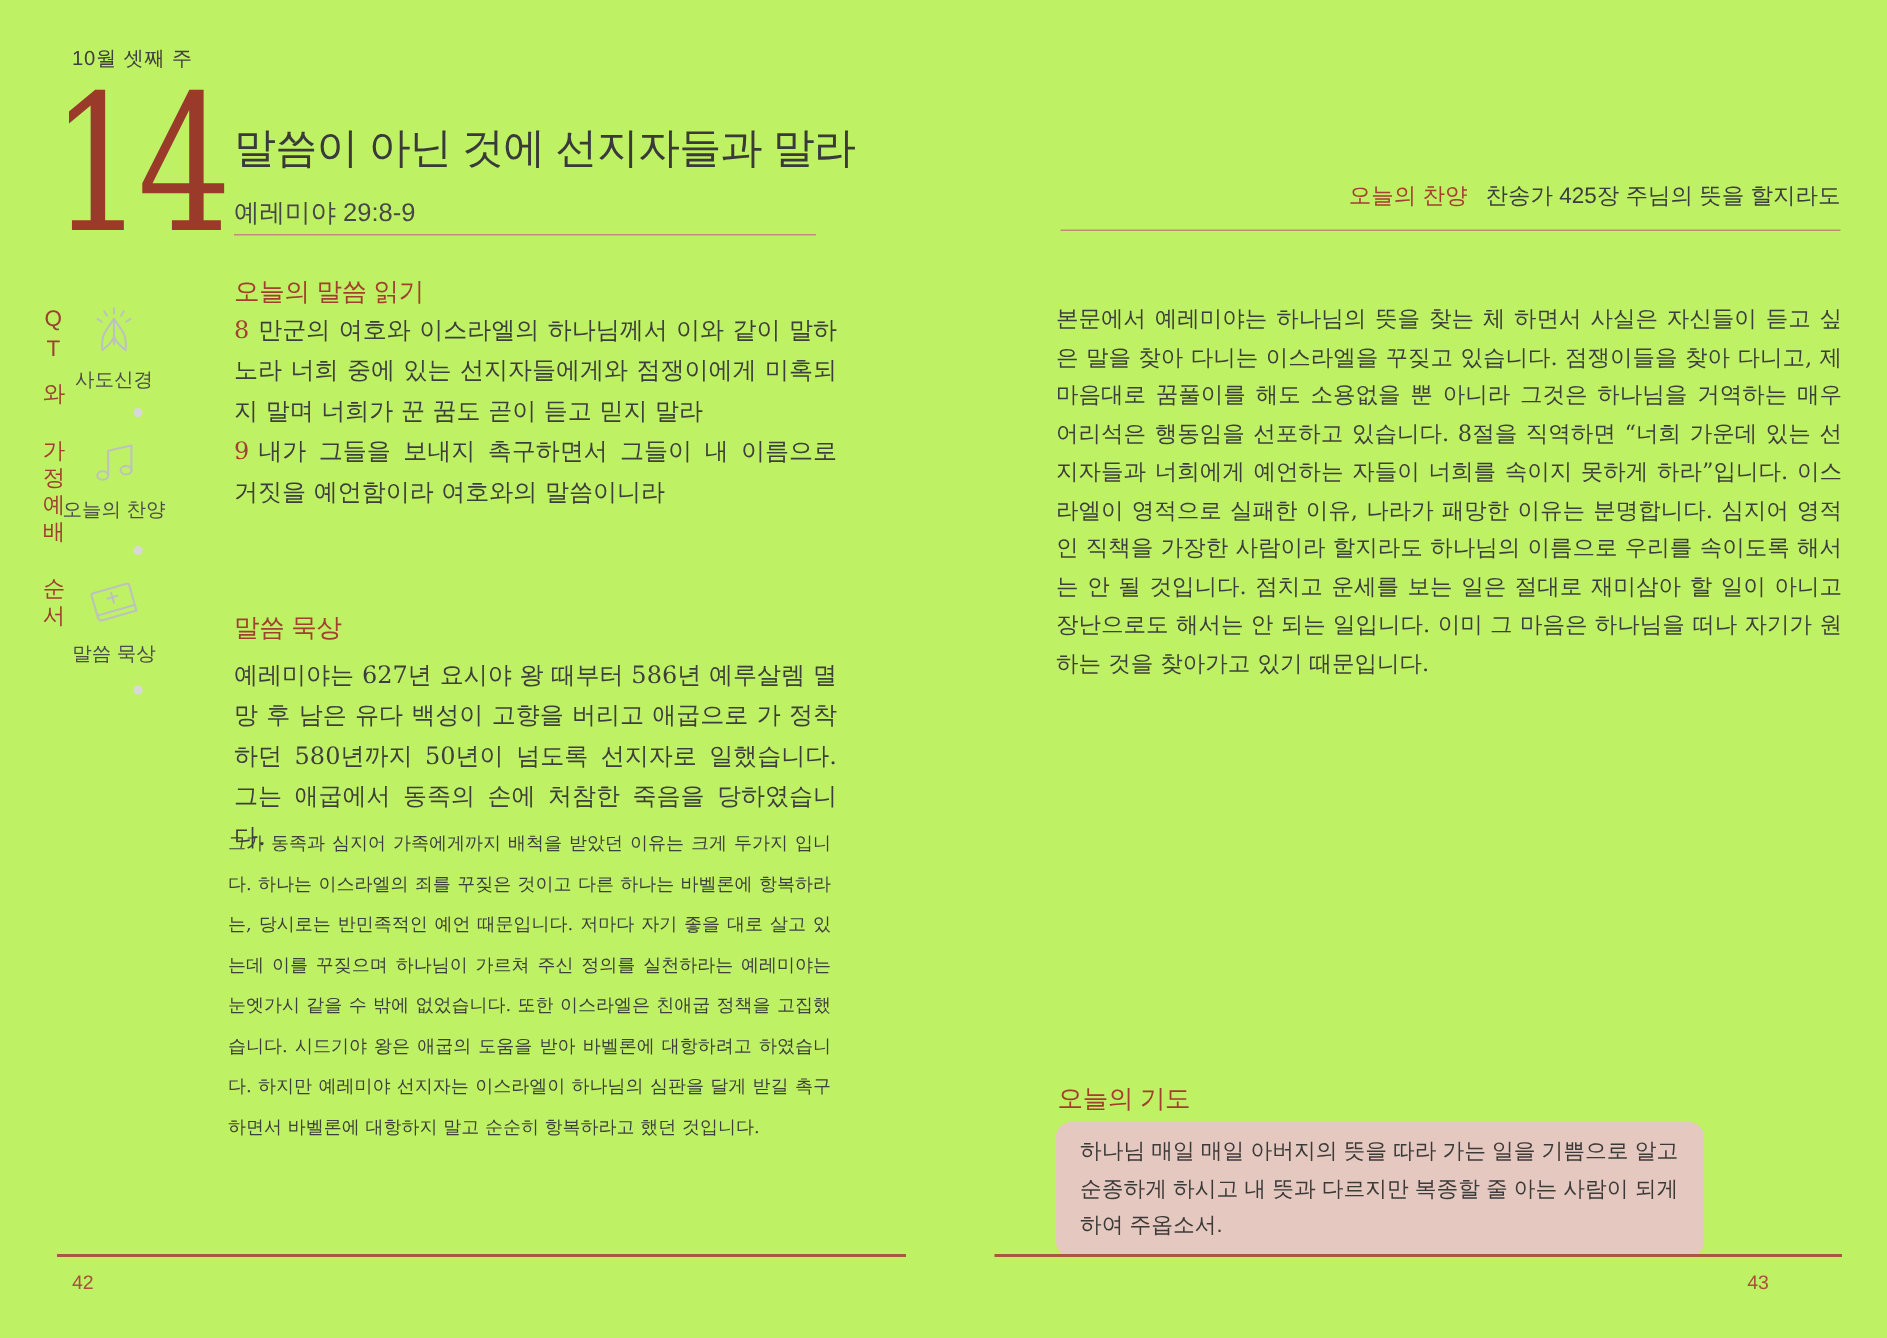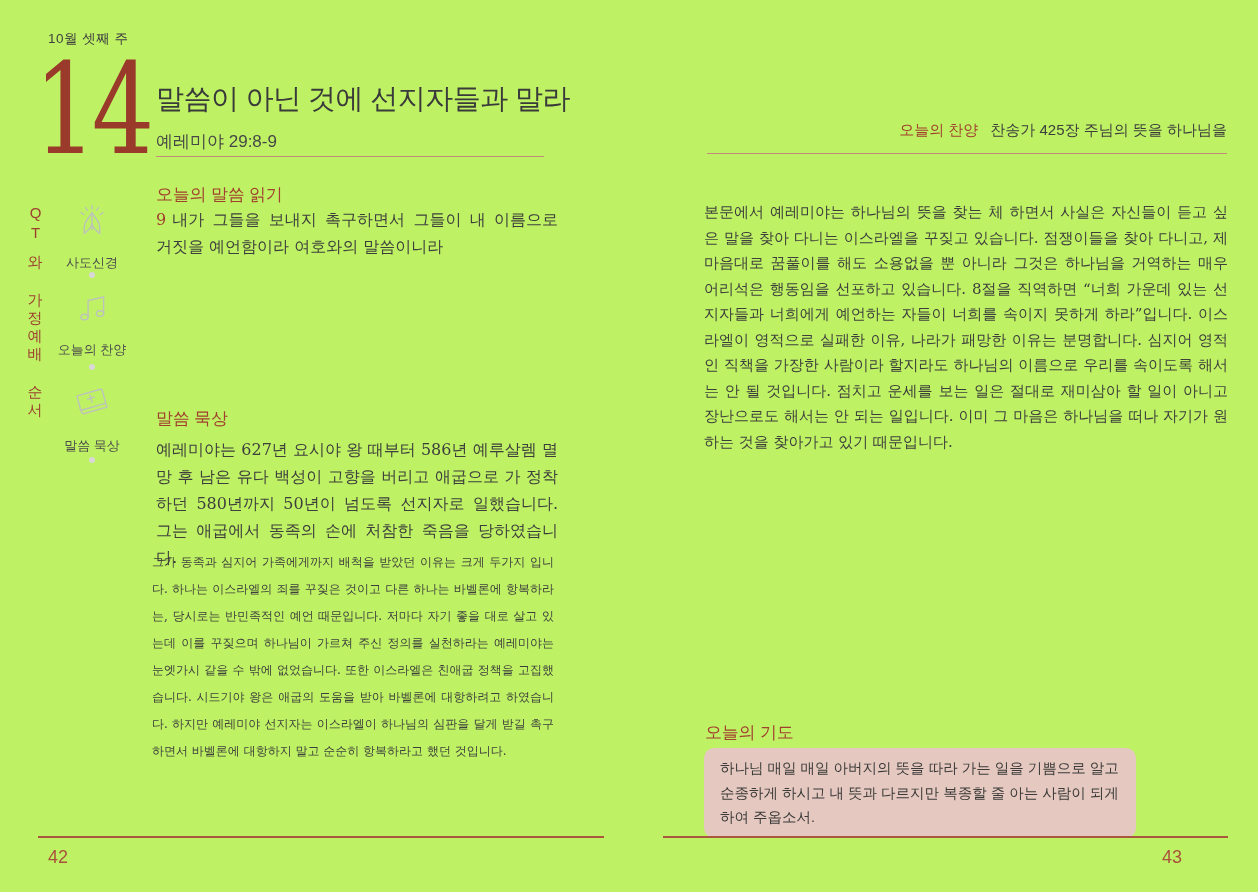--- a/index.html
+++ b/index.html
@@ -21,21 +21,21 @@
   .title-rule{left:156px;top:156px;width:388px;}
   .praise-rule{left:707px;top:153px;width:520px;}
   .praise{position:absolute;left:705px;top:121px;width:522px;text-align:right;font-size:15px;white-space:nowrap;}
   .praise-label{color:#a2402f;margin-right:12px;}
   .praise-value{color:#3d3d3d;}
   .vertical-title{
     position:absolute;left:25px;top:204px;height:345px;
     writing-mode:vertical-rl;text-orientation:upright;white-space:pre;
     font-size:15px;letter-spacing:3px;color:#9c4130;
   }
-  .step{position:absolute;left:52px;width:80px;display:flex;flex-direction:column;align-items:center;gap:17px;}
+  .step{position:absolute;left:36px;width:80px;display:flex;flex-direction:column;align-items:center;gap:7px;}
   .step-label{font-size:13px;color:#4c4c4c;white-space:nowrap;}
   .step-dot{position:absolute;left:89px;width:6px;height:6px;border-radius:50%;background:#d8d8d8;}
   .icon svg{display:block;}
   .sec-heading{position:absolute;margin:0;font-size:17px;font-weight:500;color:#a2402f;letter-spacing:-.2px;}
   .serif-body{
     font-family:"DejaVu Serif","Liberation Serif",serif;
     text-align:justify;color:#3e3e3c;
   }
   .verses{position:absolute;left:156px;top:206px;width:402px;font-size:16px;line-height:27px;}
   .verse{margin:0;}
@@ -44,40 +44,40 @@
   .med-p2{position:absolute;left:152px;top:549px;width:402px;font-size:12px;line-height:27px;margin:0;}
   .commentary{position:absolute;left:704px;top:200px;width:524px;font-size:15px;line-height:25.5px;margin:0;}
   .prayer-box{
     position:absolute;left:704px;top:748px;width:432px;box-sizing:border-box;
     background:#e5c9c0;border-radius:10px;padding:8px 16px;
     font-size:14.5px;line-height:24.5px;color:#3b3a38;
   }
   .footer-rule{position:absolute;top:836px;height:2px;background:#a9573e;}
   .footer-rule-left{left:38px;width:566px;}
   .footer-rule-right{left:663px;width:565px;}
-  .page-num{position:absolute;top:847px;font-size:18px;color:#a8523c;}
+  .page-num{position:absolute;top:847px;font-size:13px;color:#a8523c;}
   .page-num-left{left:48px;}
   .page-num-right{left:1128px;width:88px;text-align:center;}
 </style>
 </head>
 <body>
 
 <div class="spread">
 
   <div class="week-label">10월 셋째 주</div>
   <div class="day-number">14</div>
 
   <div class="title-block">
     <h1 class="page-title">말씀이 아닌 것에 선지자들과 말라</h1>
     <div class="scripture">예레미야 29:8-9</div>
   </div>
   <div class="rule title-rule"></div>
 
   <div class="praise">
-    <span class="praise-label">오늘의 찬양</span><span class="praise-value">찬송가 425장 주님의 뜻을 하나님을</span>
+    <span class="praise-label">오늘의 찬양</span><span class="praise-value">찬송가 425장 주님의 뜻을 할지라도</span>
   </div>
   <div class="rule praise-rule"></div>
 
   <div class="vertical-title">QT와 가정예배 순서</div>
 
   <div class="step" style="top:203px">
     <span class="icon">
       <svg width="34" height="34" viewBox="0 0 34 34" fill="none" stroke="#bdc2bd" stroke-width="1.4" stroke-linecap="round" stroke-linejoin="round">
         <path d="M17 2.5v3.5"></path>
           <path d="M10.5 4.5l1.8 3"></path>
@@ -116,20 +116,21 @@
         </g>
       </svg>
     </span>
     <span class="step-label">말씀 묵상</span>
   </div>
   <div class="step-dot" style="top:457px"></div>
 
 
   <h2 class="sec-heading" style="left:156px;top:183px">오늘의 말씀 읽기</h2>
   <div class="verses serif-body">
+    <p class="verse"><span class="vnum">8</span><span>만군의 여호와 이스라엘의 하나님께서 이와 같이 말하노라 너희 중에 있는 선지자들에게와 점쟁이에게 미혹되지 말며 너희가 꾼 꿈도 곧이 듣고 믿지 말라</span></p>
     <p class="verse"><span class="vnum">9</span><span>내가 그들을 보내지 촉구하면서 그들이 내 이름으로 거짓을 예언함이라 여호와의 말씀이니라</span></p>
   </div>
 
   <h2 class="sec-heading" style="left:156px;top:407px">말씀 묵상</h2>
   <p class="med-p1 serif-body">예레미야는 627년 요시야 왕 때부터 586년 예루살렘 멸망 후 남은 유다 백성이 고향을 버리고 애굽으로 가 정착하던 580년까지 50년이 넘도록 선지자로 일했습니다. 그는 애굽에서 동족의 손에 처참한 죽음을 당하였습니다.</p>
   <p class="med-p2 serif-body">그가 동족과 심지어 가족에게까지 배척을 받았던 이유는 크게 두가지 입니다. 하나는 이스라엘의 죄를 꾸짖은 것이고 다른 하나는 바벨론에 항복하라는, 당시로는 반민족적인 예언 때문입니다. 저마다 자기 좋을 대로 살고 있는데 이를 꾸짖으며 하나님이 가르쳐 주신 정의를 실천하라는 예레미야는 눈엣가시 같을 수 밖에 없었습니다. 또한 이스라엘은 친애굽 정책을 고집했습니다. 시드기야 왕은 애굽의 도움을 받아 바벨론에 대항하려고 하였습니다. 하지만 예레미야 선지자는 이스라엘이 하나님의 심판을 달게 받길 촉구하면서 바벨론에 대항하지 말고 순순히 항복하라고 했던 것입니다.</p>
 
   <p class="commentary serif-body">본문에서 예레미야는 하나님의 뜻을 찾는 체 하면서 사실은 자신들이 듣고 싶은 말을 찾아 다니는 이스라엘을 꾸짖고 있습니다. 점쟁이들을 찾아 다니고, 제 마음대로 꿈풀이를 해도 소용없을 뿐 아니라 그것은 하나님을 거역하는 매우 어리석은 행동임을 선포하고 있습니다. 8절을 직역하면 “너희 가운데 있는 선지자들과 너희에게 예언하는 자들이 너희를 속이지 못하게 하라”입니다. 이스라엘이 영적으로 실패한 이유, 나라가 패망한 이유는 분명합니다. 심지어 영적인 직책을 가장한 사람이라 할지라도 하나님의 이름으로 우리를 속이도록 해서는 안 될 것입니다. 점치고 운세를 보는 일은 절대로 재미삼아 할 일이 아니고 장난으로도 해서는 안 되는 일입니다. 이미 그 마음은 하나님을 떠나 자기가 원하는 것을 찾아가고 있기 때문입니다.</p>
 
   <h2 class="sec-heading" style="left:705px;top:721px">오늘의 기도</h2>

